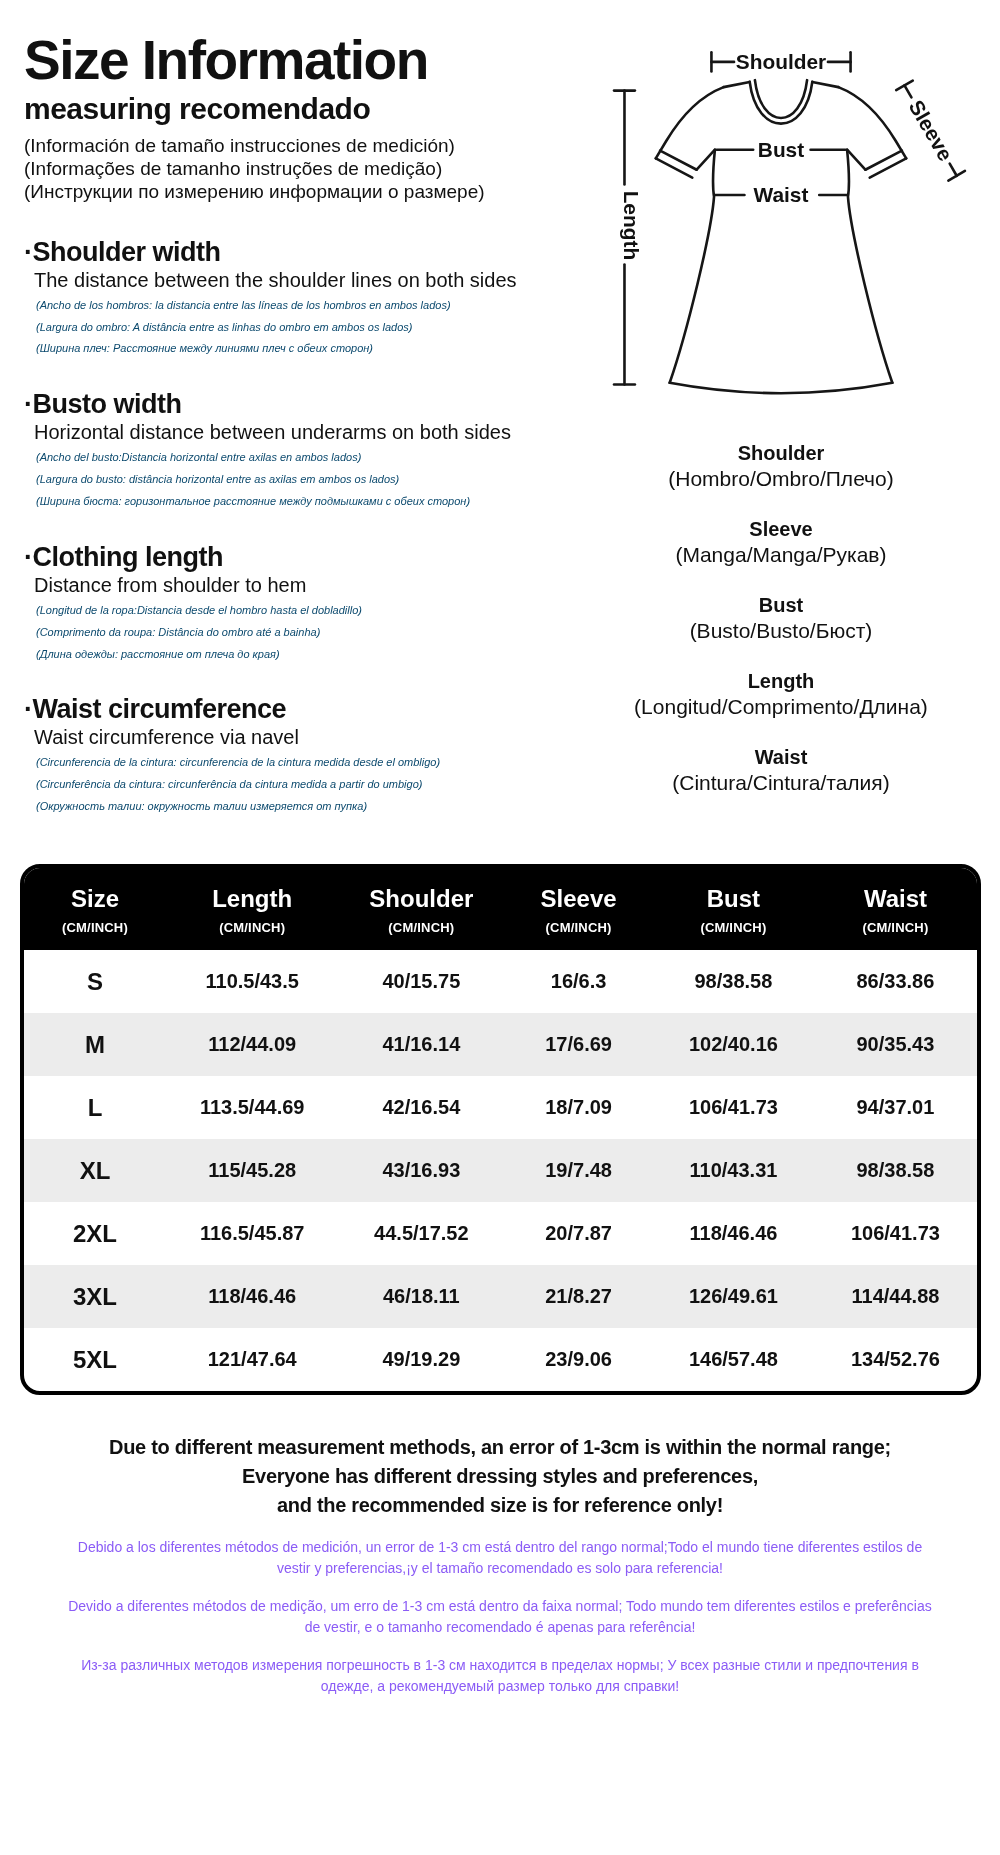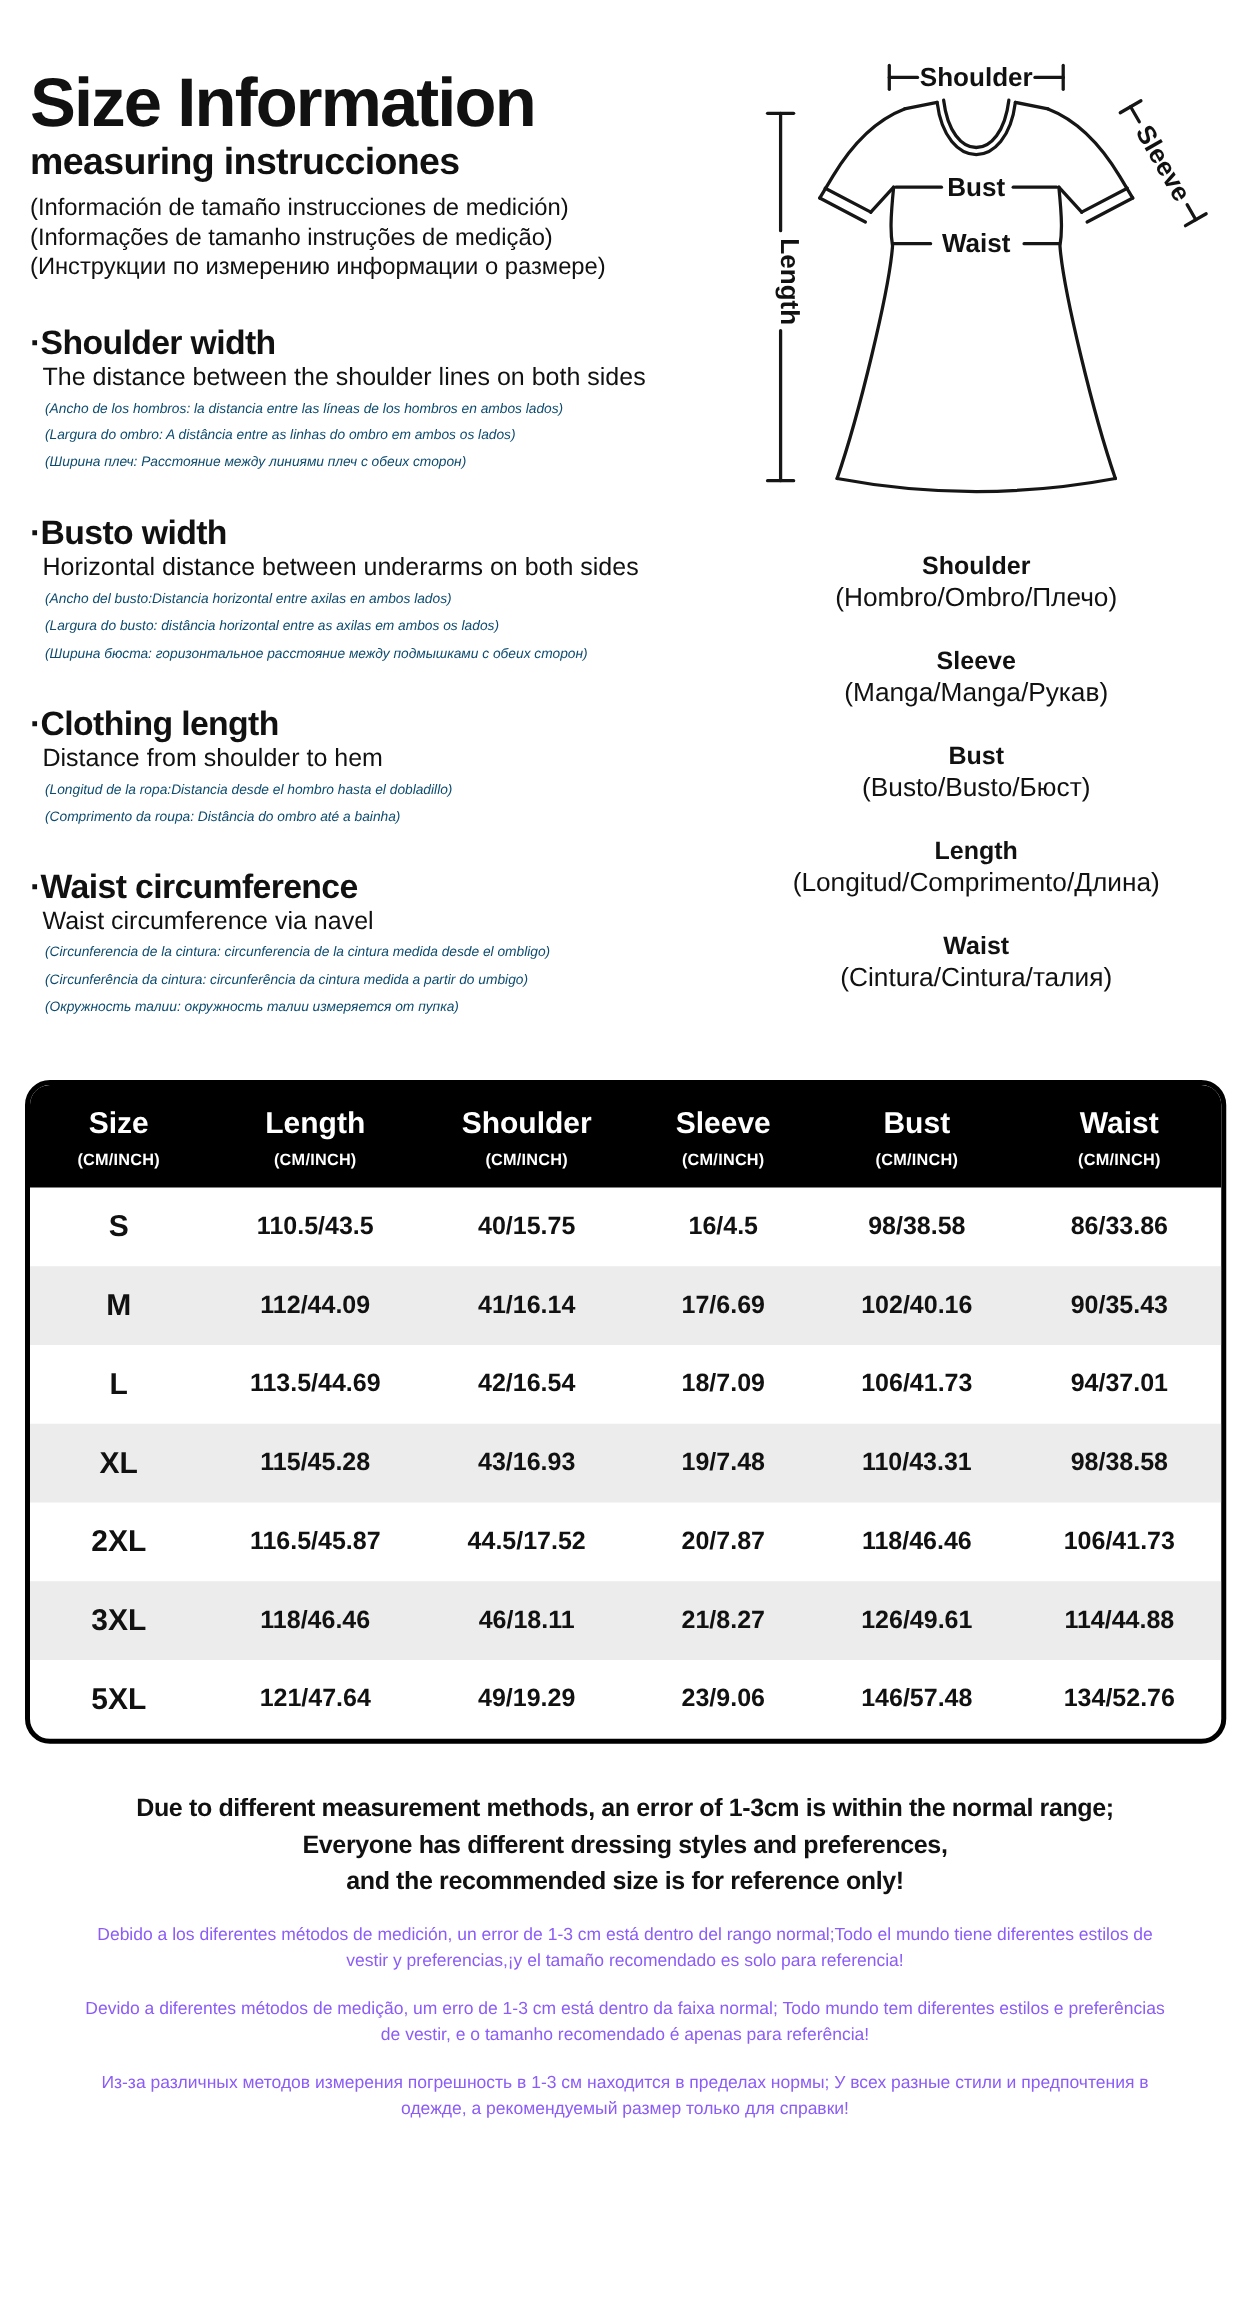--- a/index.html
+++ b/index.html
@@ -59,21 +59,21 @@
 </style>
 </head>
 <body>
 
 <div class="page">
 
   <div class="top">
 
     <div class="left-col">
       <h1 class="title">Size Information</h1>
-      <h2 class="subtitle">measuring instrucciones</h2>
+      <h2 class="subtitle">measuring recomendado</h2>
       <p class="sub-trans">(Información de tamaño instrucciones de medición)</p>
       <p class="sub-trans">(Informações de tamanho instruções de medição)</p>
       <p class="sub-trans">(Инструкции по измерению информации о размере)</p>
 
       <div class="sec">
         <h3 class="sec-h">·Shoulder width</h3>
         <div class="sec-d">The distance between the shoulder lines on both sides</div>
         <p class="sec-t">(Ancho de los hombros: la distancia entre las líneas de los hombros en ambos lados)</p>
         <p class="sec-t">(Largura do ombro: A distância entre as linhas do ombro em ambos os lados)</p>
         <p class="sec-t">(Ширина плеч: Расстояние между линиями плеч с обеих сторон)</p>
@@ -85,20 +85,21 @@
         <p class="sec-t">(Ancho del busto:Distancia horizontal entre axilas en ambos lados)</p>
         <p class="sec-t">(Largura do busto: distância horizontal entre as axilas em ambos os lados)</p>
         <p class="sec-t">(Ширина бюста: горизонтальное расстояние между подмышками с обеих сторон)</p>
       </div>
 
       <div class="sec">
         <h3 class="sec-h">·Clothing length</h3>
         <div class="sec-d">Distance from shoulder to hem</div>
         <p class="sec-t">(Longitud de la ropa:Distancia desde el hombro hasta el dobladillo)</p>
         <p class="sec-t">(Comprimento da roupa: Distância do ombro até a bainha)</p>
+        <p class="sec-t">(Длина одежды: расстояние от плеча до края)</p>
       </div>
 
       <div class="sec wide">
         <h3 class="sec-h">·Waist circumference</h3>
         <div class="sec-d">Waist circumference via navel</div>
         <p class="sec-t">(Circunferencia de la cintura: circunferencia de la cintura medida desde el ombligo)</p>
         <p class="sec-t">(Circunferência da cintura: circunferência da cintura medida a partir do umbigo)</p>
         <p class="sec-t">(Окружность талии: окружность талии измеряется от пупка)</p>
       </div>
     </div>
@@ -212,21 +213,21 @@
         <div class="th-label">Waist</div>
         <div class="th-unit">(CM/INCH)</div>
       </div>
     </div>
 
     <div class="tbody">
       <div class="trow">
         <div class="td cell-size">S</div>
         <div class="td">110.5/43.5</div>
         <div class="td">40/15.75</div>
-        <div class="td">16/4.5</div>
+        <div class="td">16/6.3</div>
         <div class="td">98/38.58</div>
         <div class="td">86/33.86</div>
       </div>
       <div class="trow">
         <div class="td cell-size">M</div>
         <div class="td">112/44.09</div>
         <div class="td">41/16.14</div>
         <div class="td">17/6.69</div>
         <div class="td">102/40.16</div>
         <div class="td">90/35.43</div>

